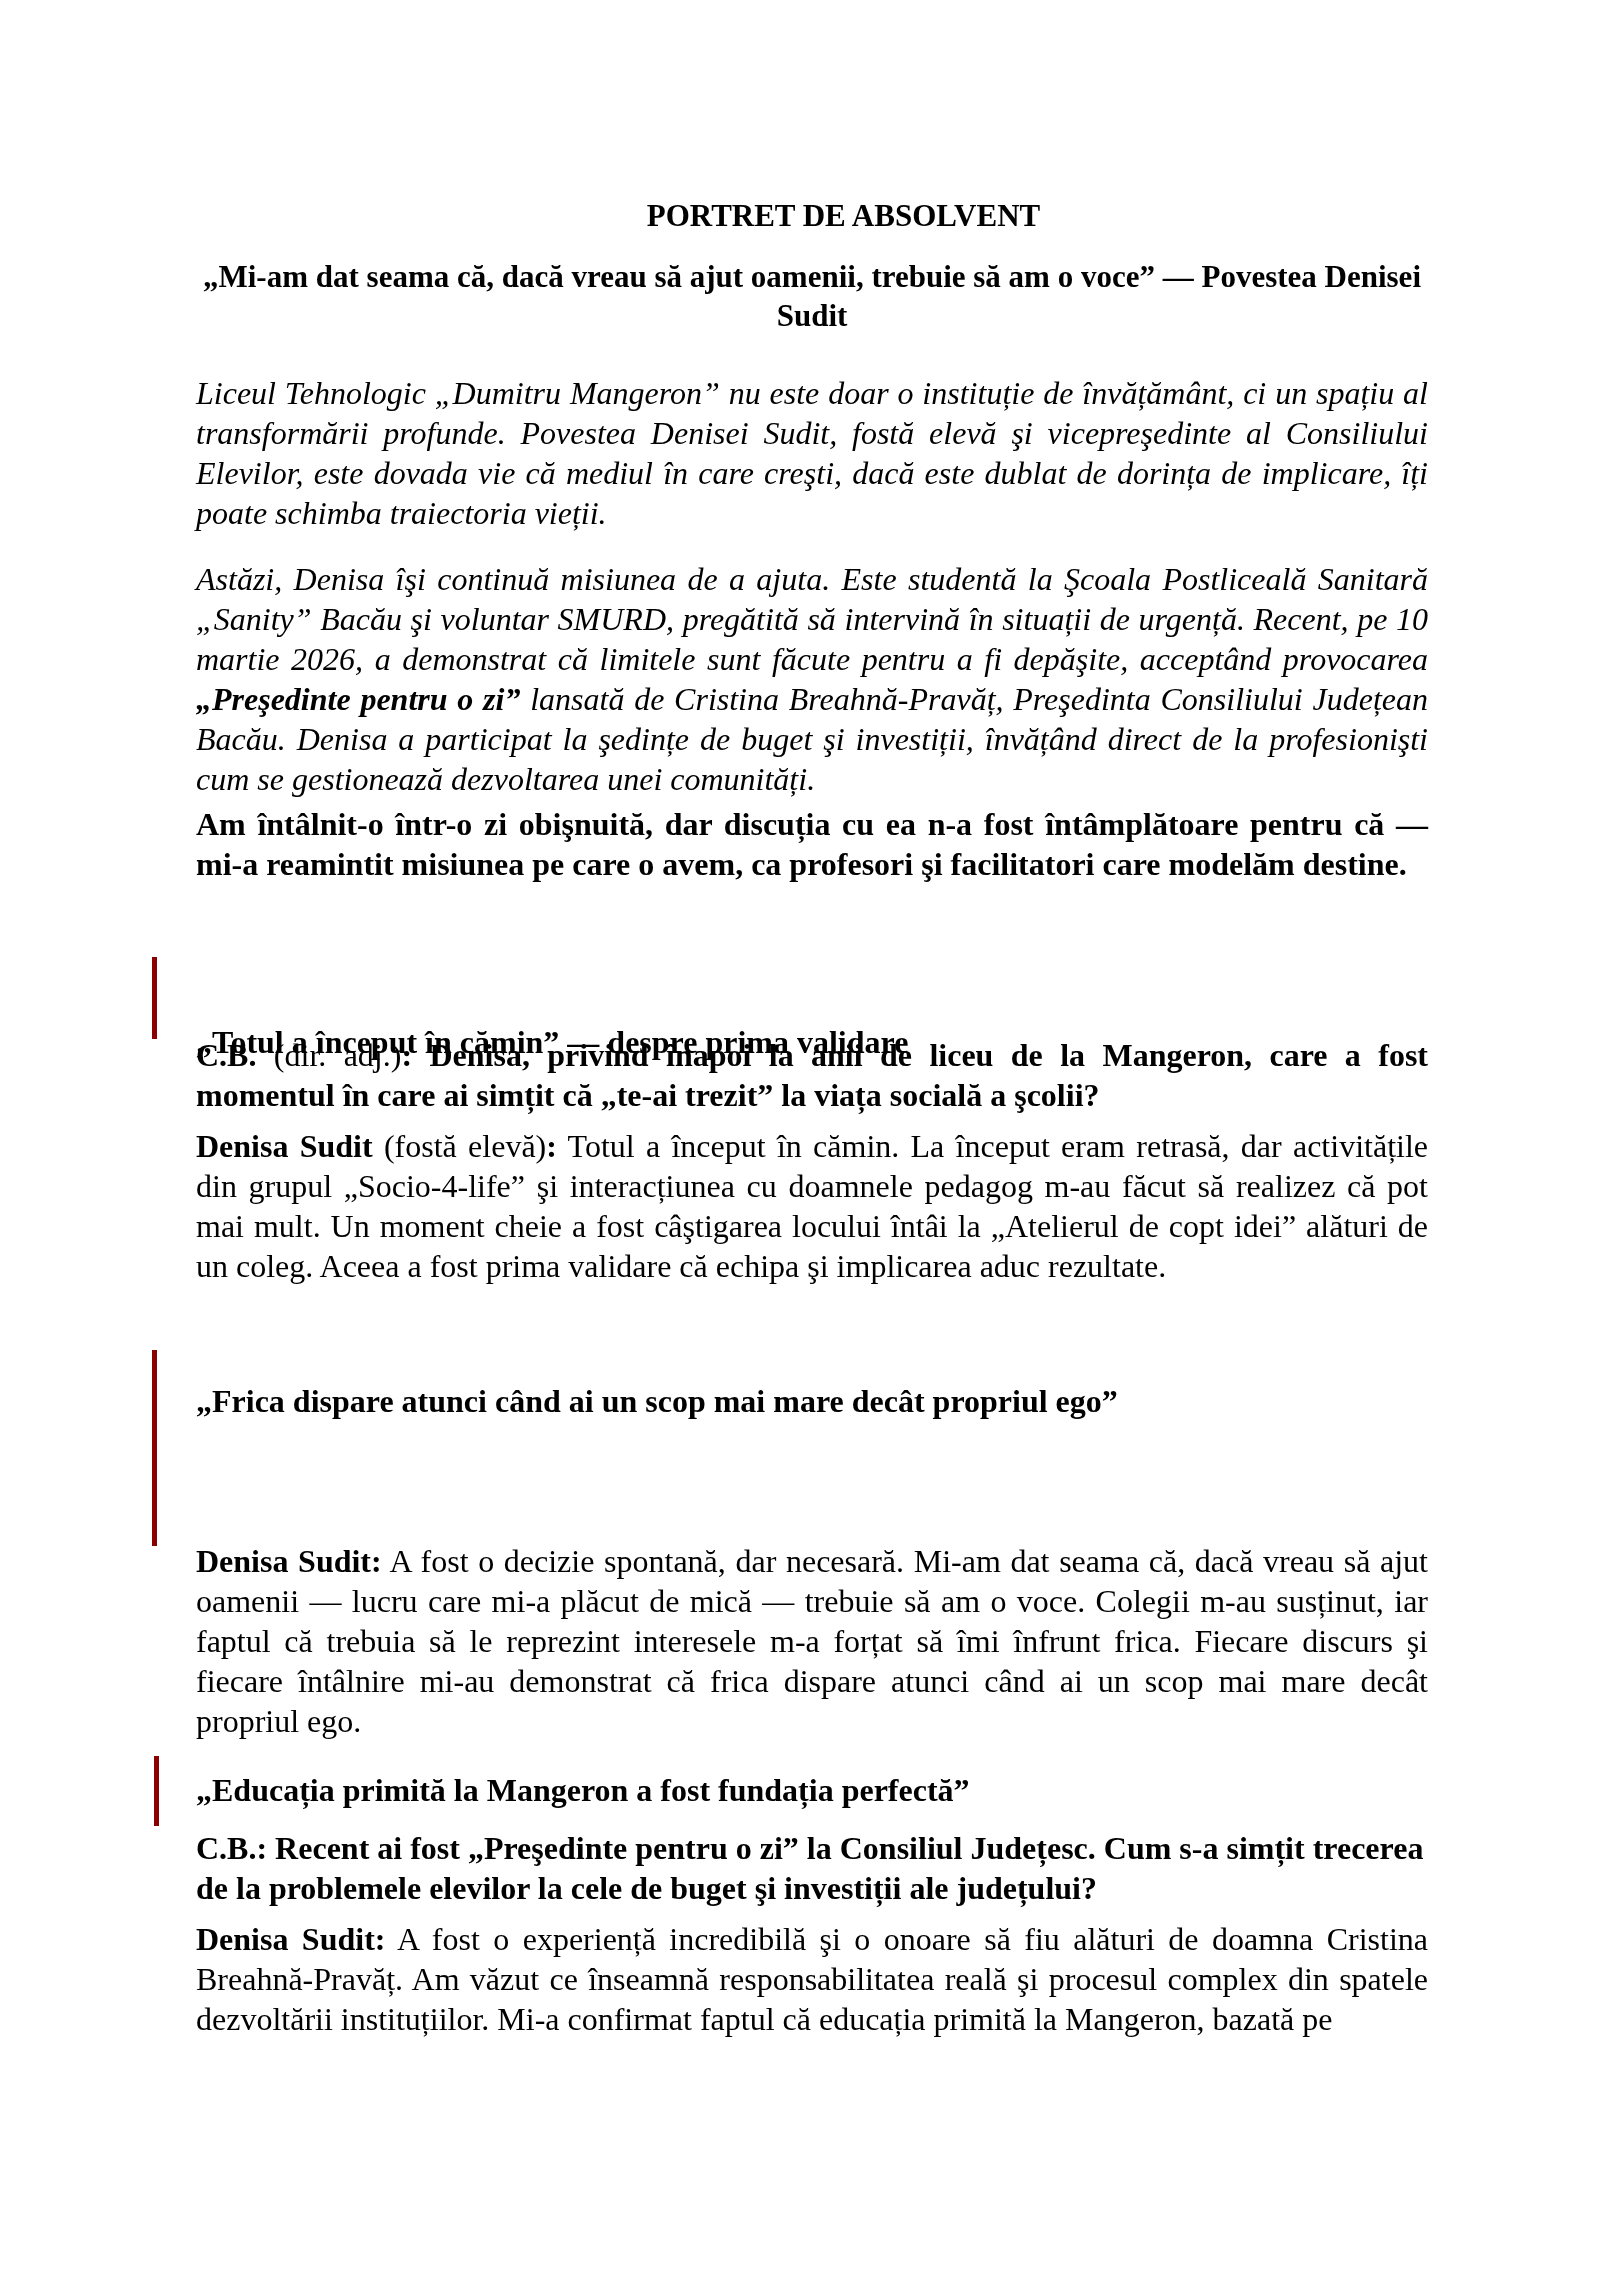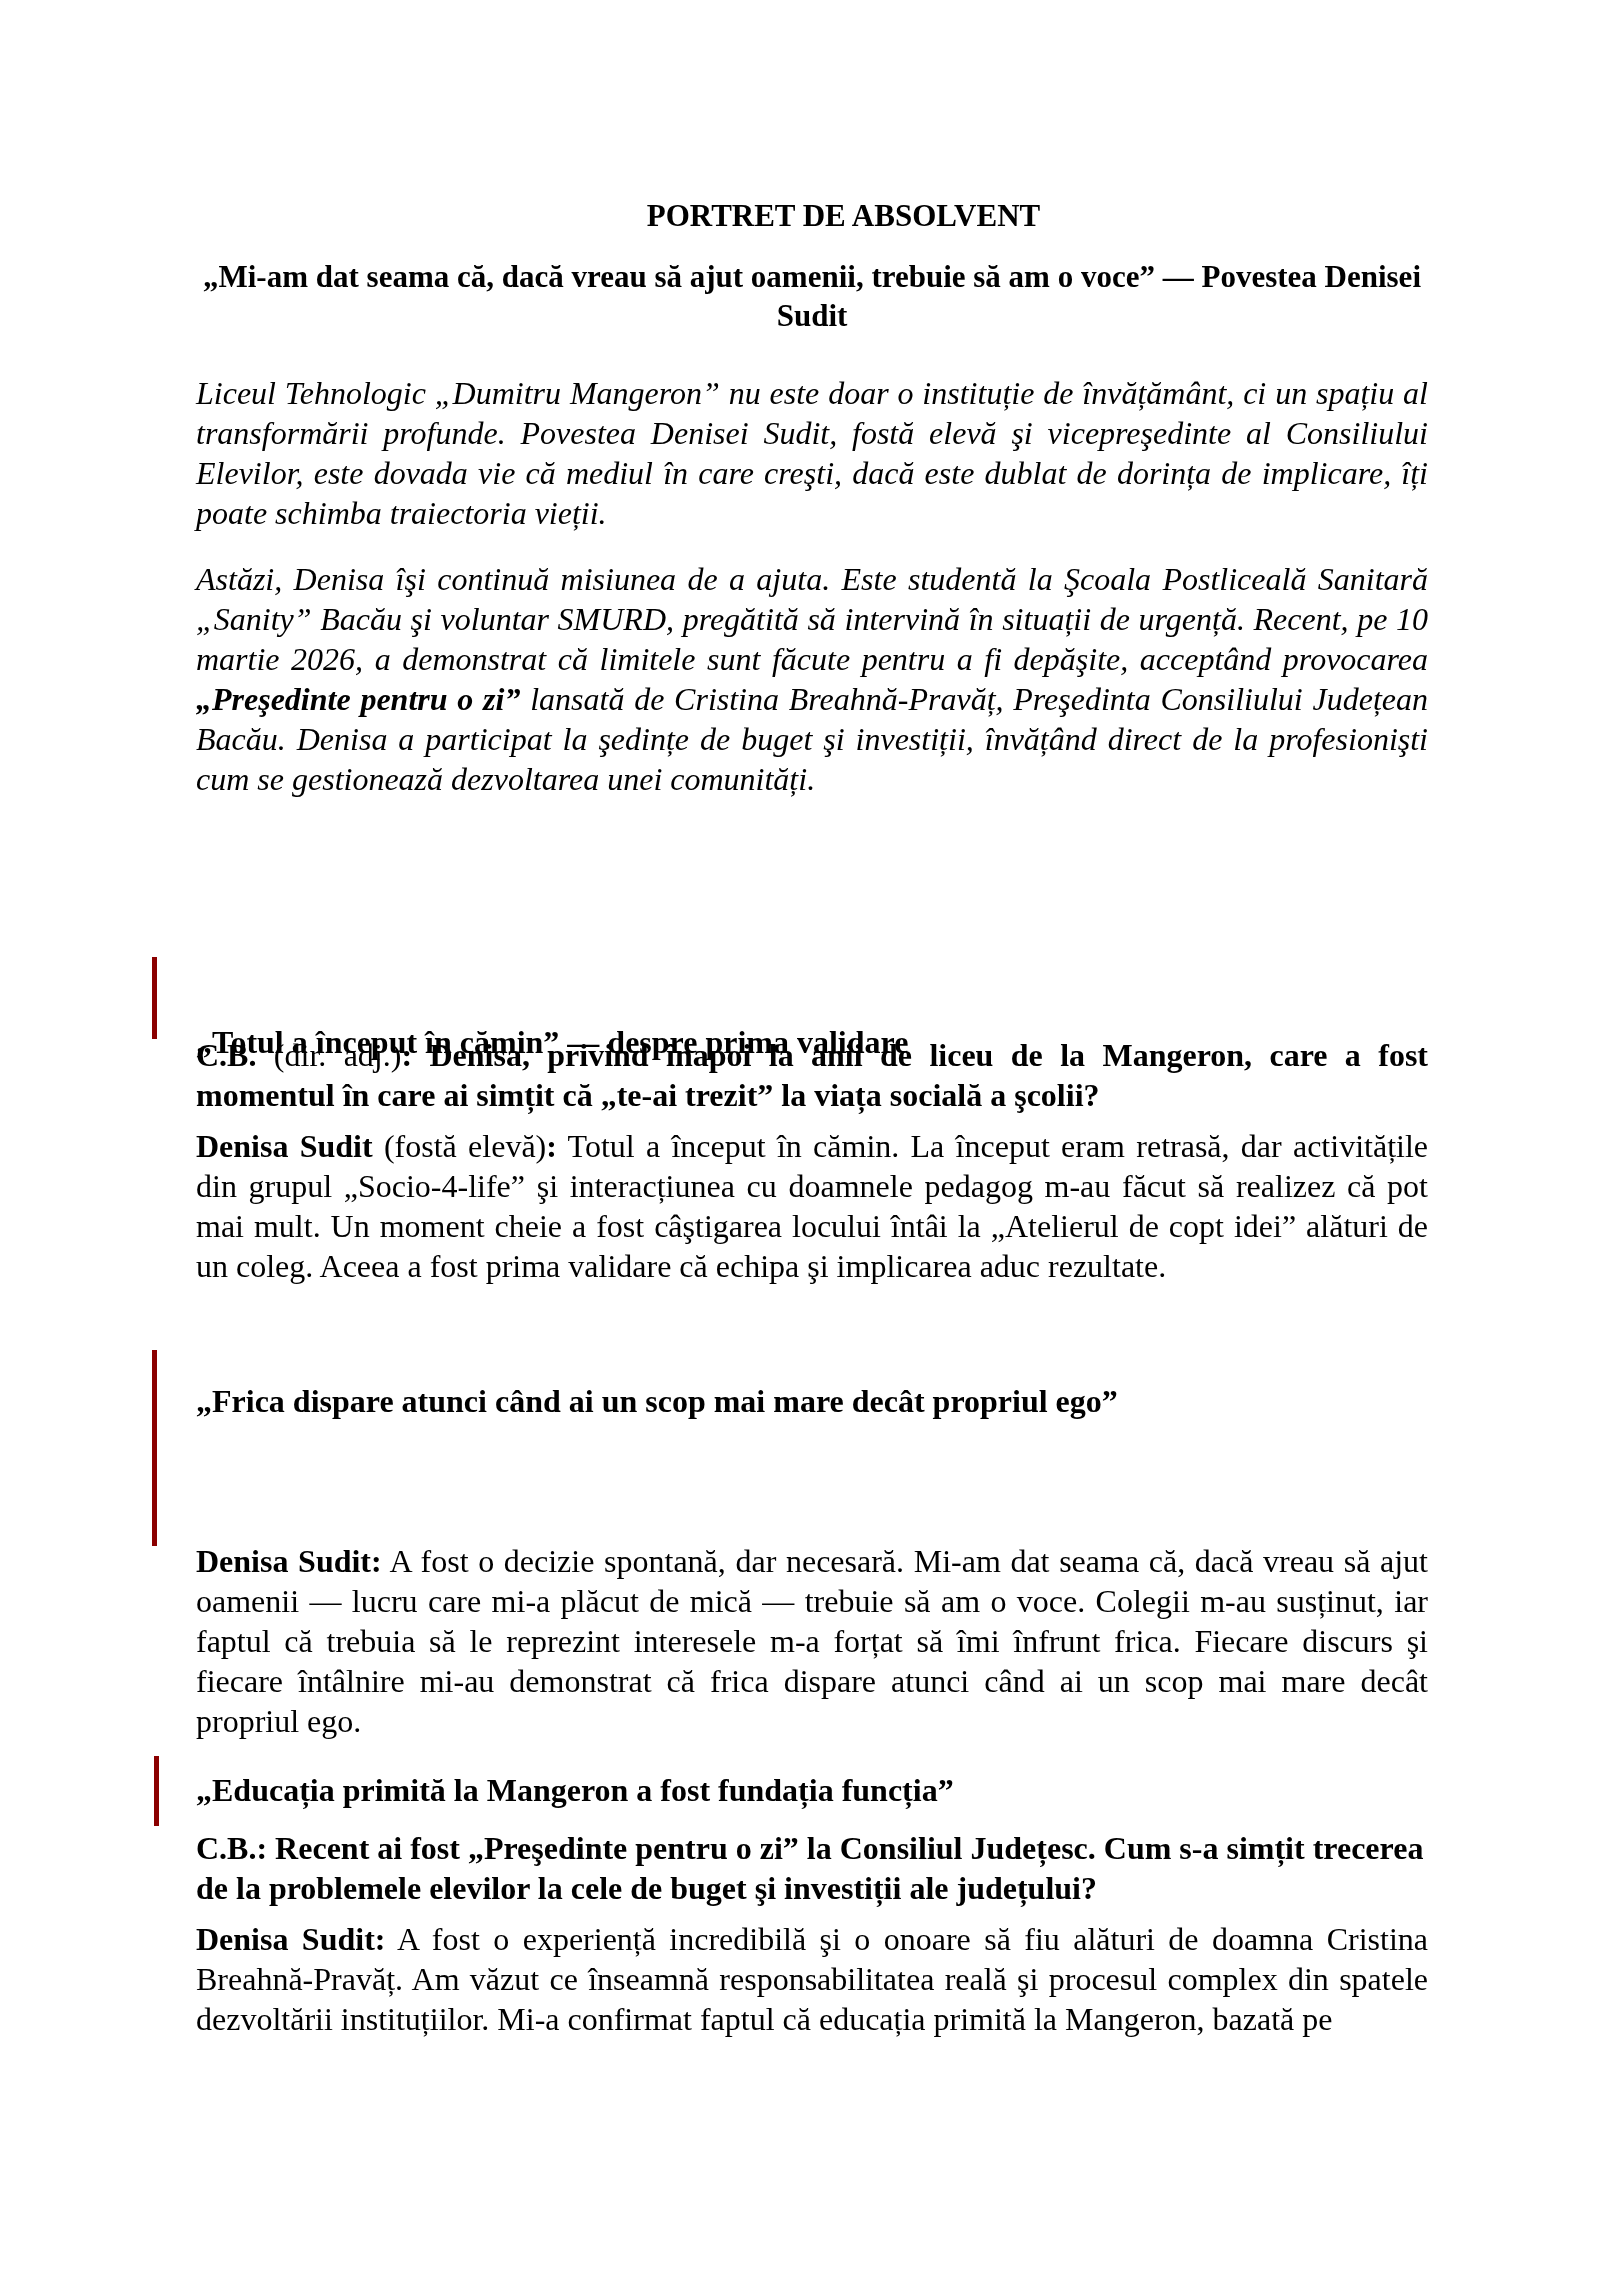--- a/index.html
+++ b/index.html
@@ -29,20 +29,23 @@
   <div class="subtitle">„Mi-am dat seama că, dacă vreau să ajut oamenii, trebuie să am o voce” — Povestea Denisei Sudit</div>
 
   <div class="col" style="top:373px;">
     <p class="intro">Liceul Tehnologic „Dumitru Mangeron” nu este doar o instituție de învățământ, ci un spațiu al transformării profunde. Povestea Denisei Sudit, fostă elevă şi vicepreşedinte al Consiliului Elevilor, este dovada vie că mediul în care creşti, dacă este dublat de dorința de implicare, îți poate schimba traiectoria vieții.</p>
   </div>
 
   <div class="col" style="top:559px;">
     <p class="intro"><span>Astăzi, Denisa îşi continuă misiunea de a ajuta. Este studentă la Şcoala Postliceală Sanitară „Sanity” Bacău şi voluntar SMURD, pregătită să intervină în situații de urgență. Recent, pe 10 martie 2026, a demonstrat că limitele sunt făcute pentru a fi depăşite, acceptând provocarea </span><span class="bold">„Preşedinte pentru o zi”</span><span> lansată de Cristina Breahnă-Pravăț, Preşedinta Consiliului Județean Bacău. Denisa a participat la şedințe de buget şi investiții, învățând direct de la profesionişti cum se gestionează dezvoltarea unei comunități.</span></p>
   </div>
 
+  <div class="col" style="top:804px;">
+    <p class="emph">Am întâlnit-o într-o zi obişnuită, dar discuția cu ea n-a fost întâmplătoare pentru că  — mi-a reamintit misiunea pe care o avem, ca profesori şi facilitatori care modelăm destine.</p>
+  </div>
 
   <div class="bar" style="left:152px; top:957px; height:82px;"></div>
   <div class="heading" style="top:1022px;">„Totul a început în cămin” — despre prima validare</div>
 
   <div class="col" style="top:1035px;">
     <p class="bold"><span>C.B.</span><span class="normal"> (dir. adj.)</span><span>:</span><span> Denisa, privind înapoi la anii de liceu de la Mangeron, care a fost momentul în care ai simțit că „te-ai trezit” la viața socială a şcolii?</span></p>
   </div>
 
   <div class="col" style="top:1126px;">
     <p><span class="bold">Denisa Sudit</span><span> (fostă elevă)</span><span class="bold">:</span><span> Totul a început în cămin. La început eram retrasă, dar activitățile din grupul „Socio-4-life” şi interacțiunea cu doamnele pedagog m-au făcut să realizez că pot mai mult. Un moment cheie a fost câştigarea locului întâi la „Atelierul de copt idei” alături de un coleg. Aceea a fost prima validare că echipa şi implicarea aduc rezultate.</span></p>
@@ -50,21 +53,21 @@
 
   <div class="bar" style="left:152px; top:1350px; height:196px;"></div>
   <div class="heading" style="top:1381px;">„Frica dispare atunci când ai un scop mai mare decât propriul ego”</div>
 
 
   <div class="col" style="top:1541px;">
     <p><span class="bold">Denisa Sudit:</span><span> A fost o decizie spontană, dar necesară. Mi-am dat seama că, dacă vreau să ajut oamenii — lucru care mi-a plăcut de mică — trebuie să am o voce. Colegii m-au susținut, iar faptul că trebuia să le reprezint interesele m-a forțat să îmi înfrunt frica. Fiecare discurs şi fiecare întâlnire mi-au demonstrat că frica dispare atunci când ai un scop mai mare decât propriul ego.</span></p>
   </div>
 
   <div class="bar" style="left:154px; top:1756px; height:70px;"></div>
-  <div class="heading" style="top:1770px;">„Educația primită la Mangeron a fost fundația funcția”</div>
+  <div class="heading" style="top:1770px;">„Educația primită la Mangeron a fost fundația perfectă”</div>
 
   <div class="col" style="top:1919px;">
     <p><span class="bold">Denisa Sudit:</span><span> A fost o experiență incredibilă şi o onoare să fiu alături de doamna Cristina Breahnă-Pravăț. Am văzut ce înseamnă responsabilitatea reală şi procesul complex din spatele dezvoltării instituțiilor. Mi-a confirmat faptul că educația primită la Mangeron, bazată pe</span></p>
   </div>
 
   <div class="col" style="top:1828px;">
     <p class="bold" style="text-align:left;"><span>C.B.:</span><span> Recent ai fost „Preşedinte pentru o zi” la Consiliul Județesc. Cum s-a simțit trecerea de la problemele elevilor la cele de buget şi investiții ale județului?</span></p>
   </div>
 
 </div>

